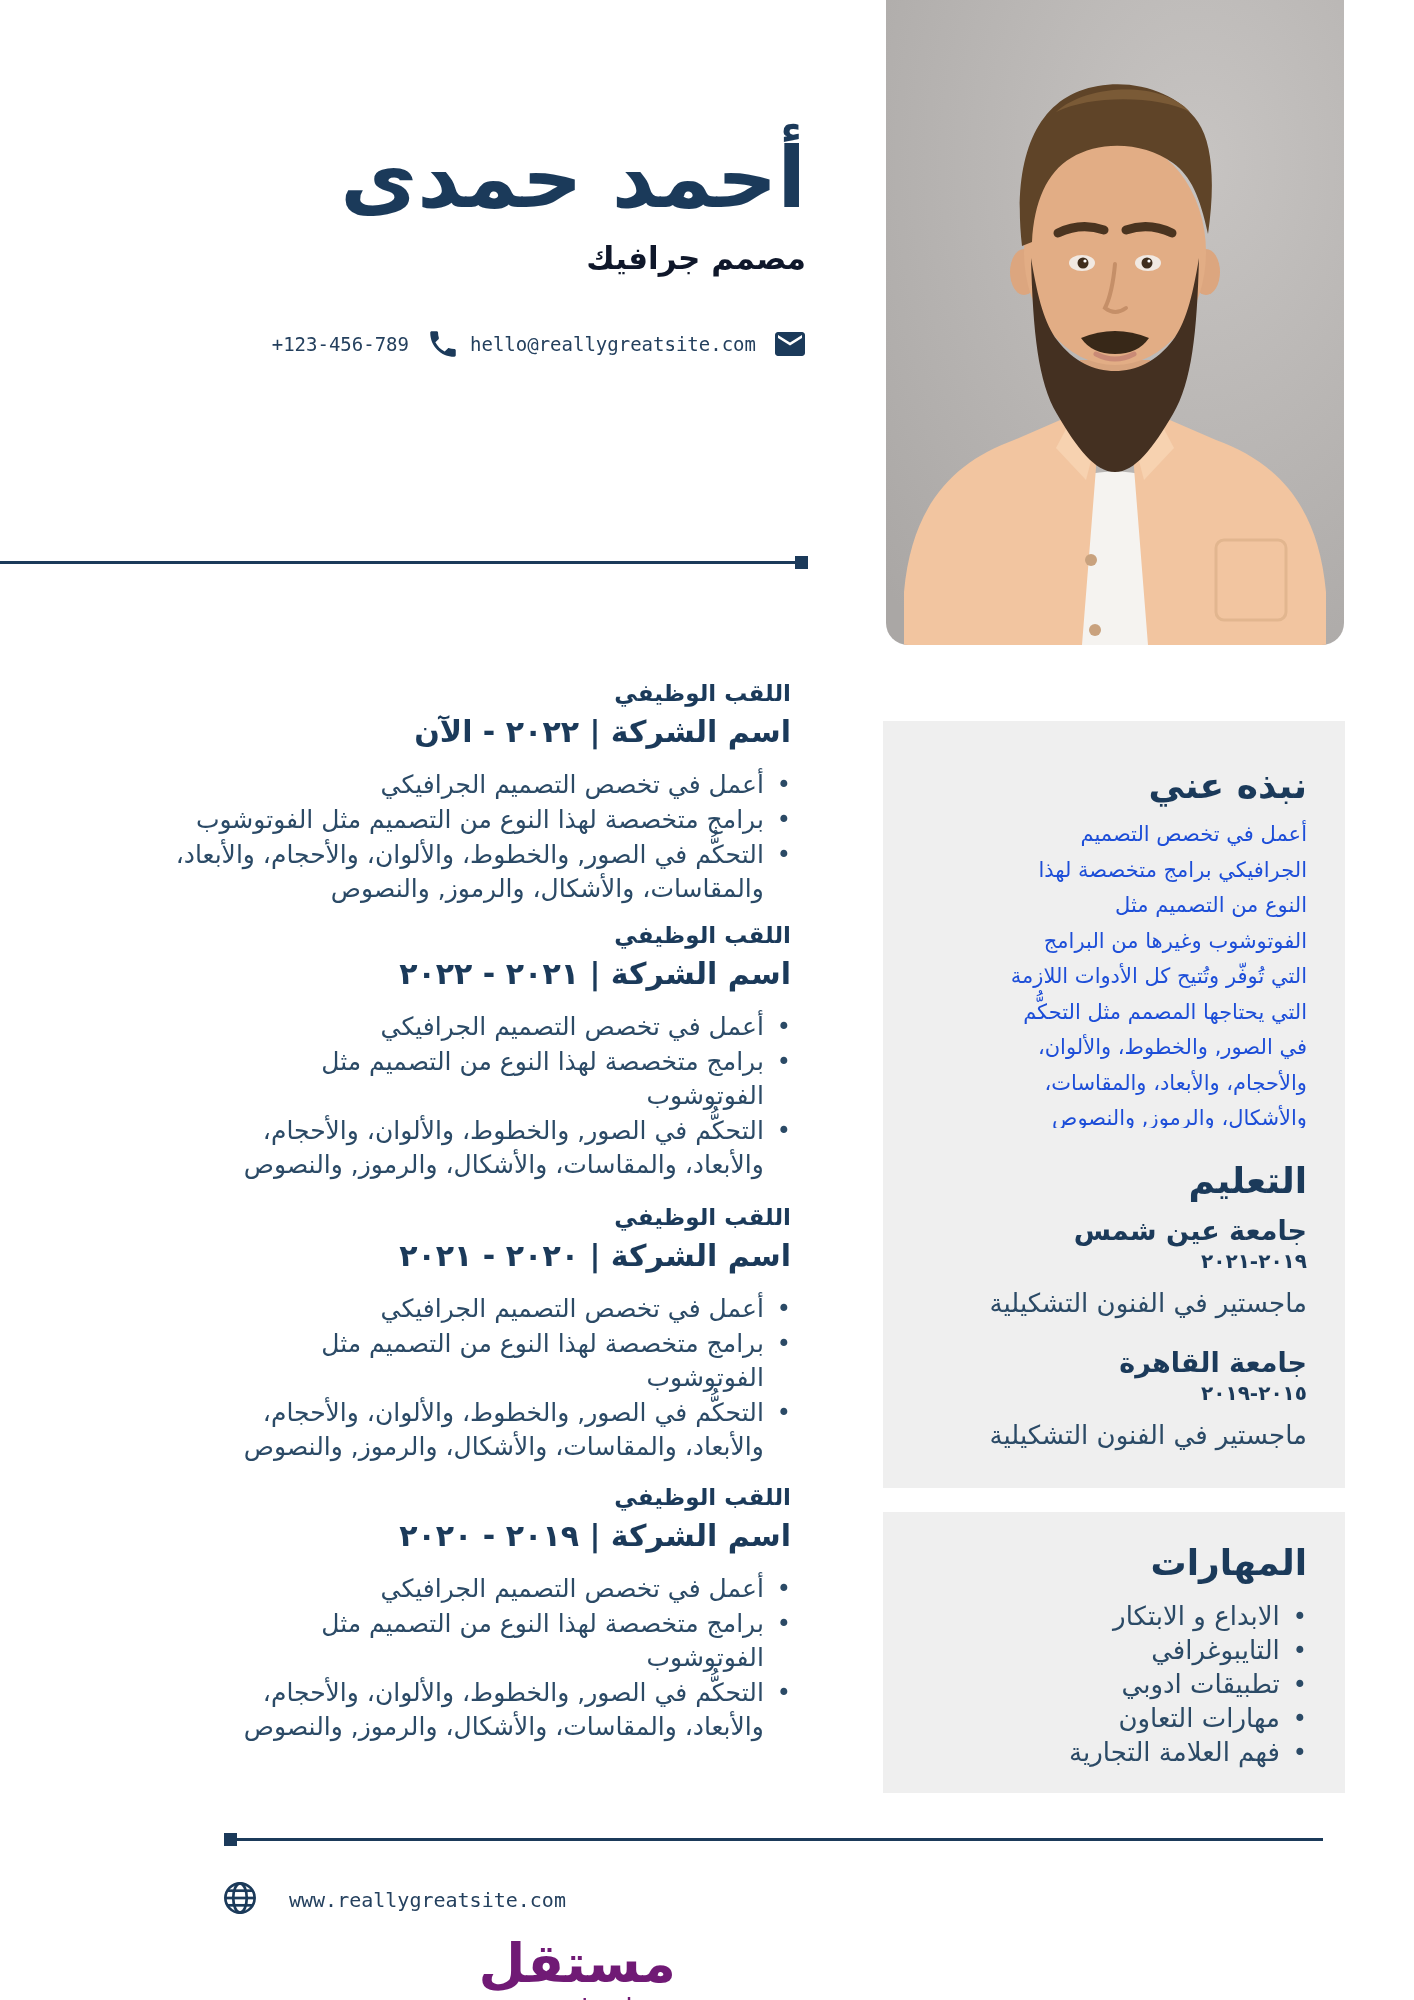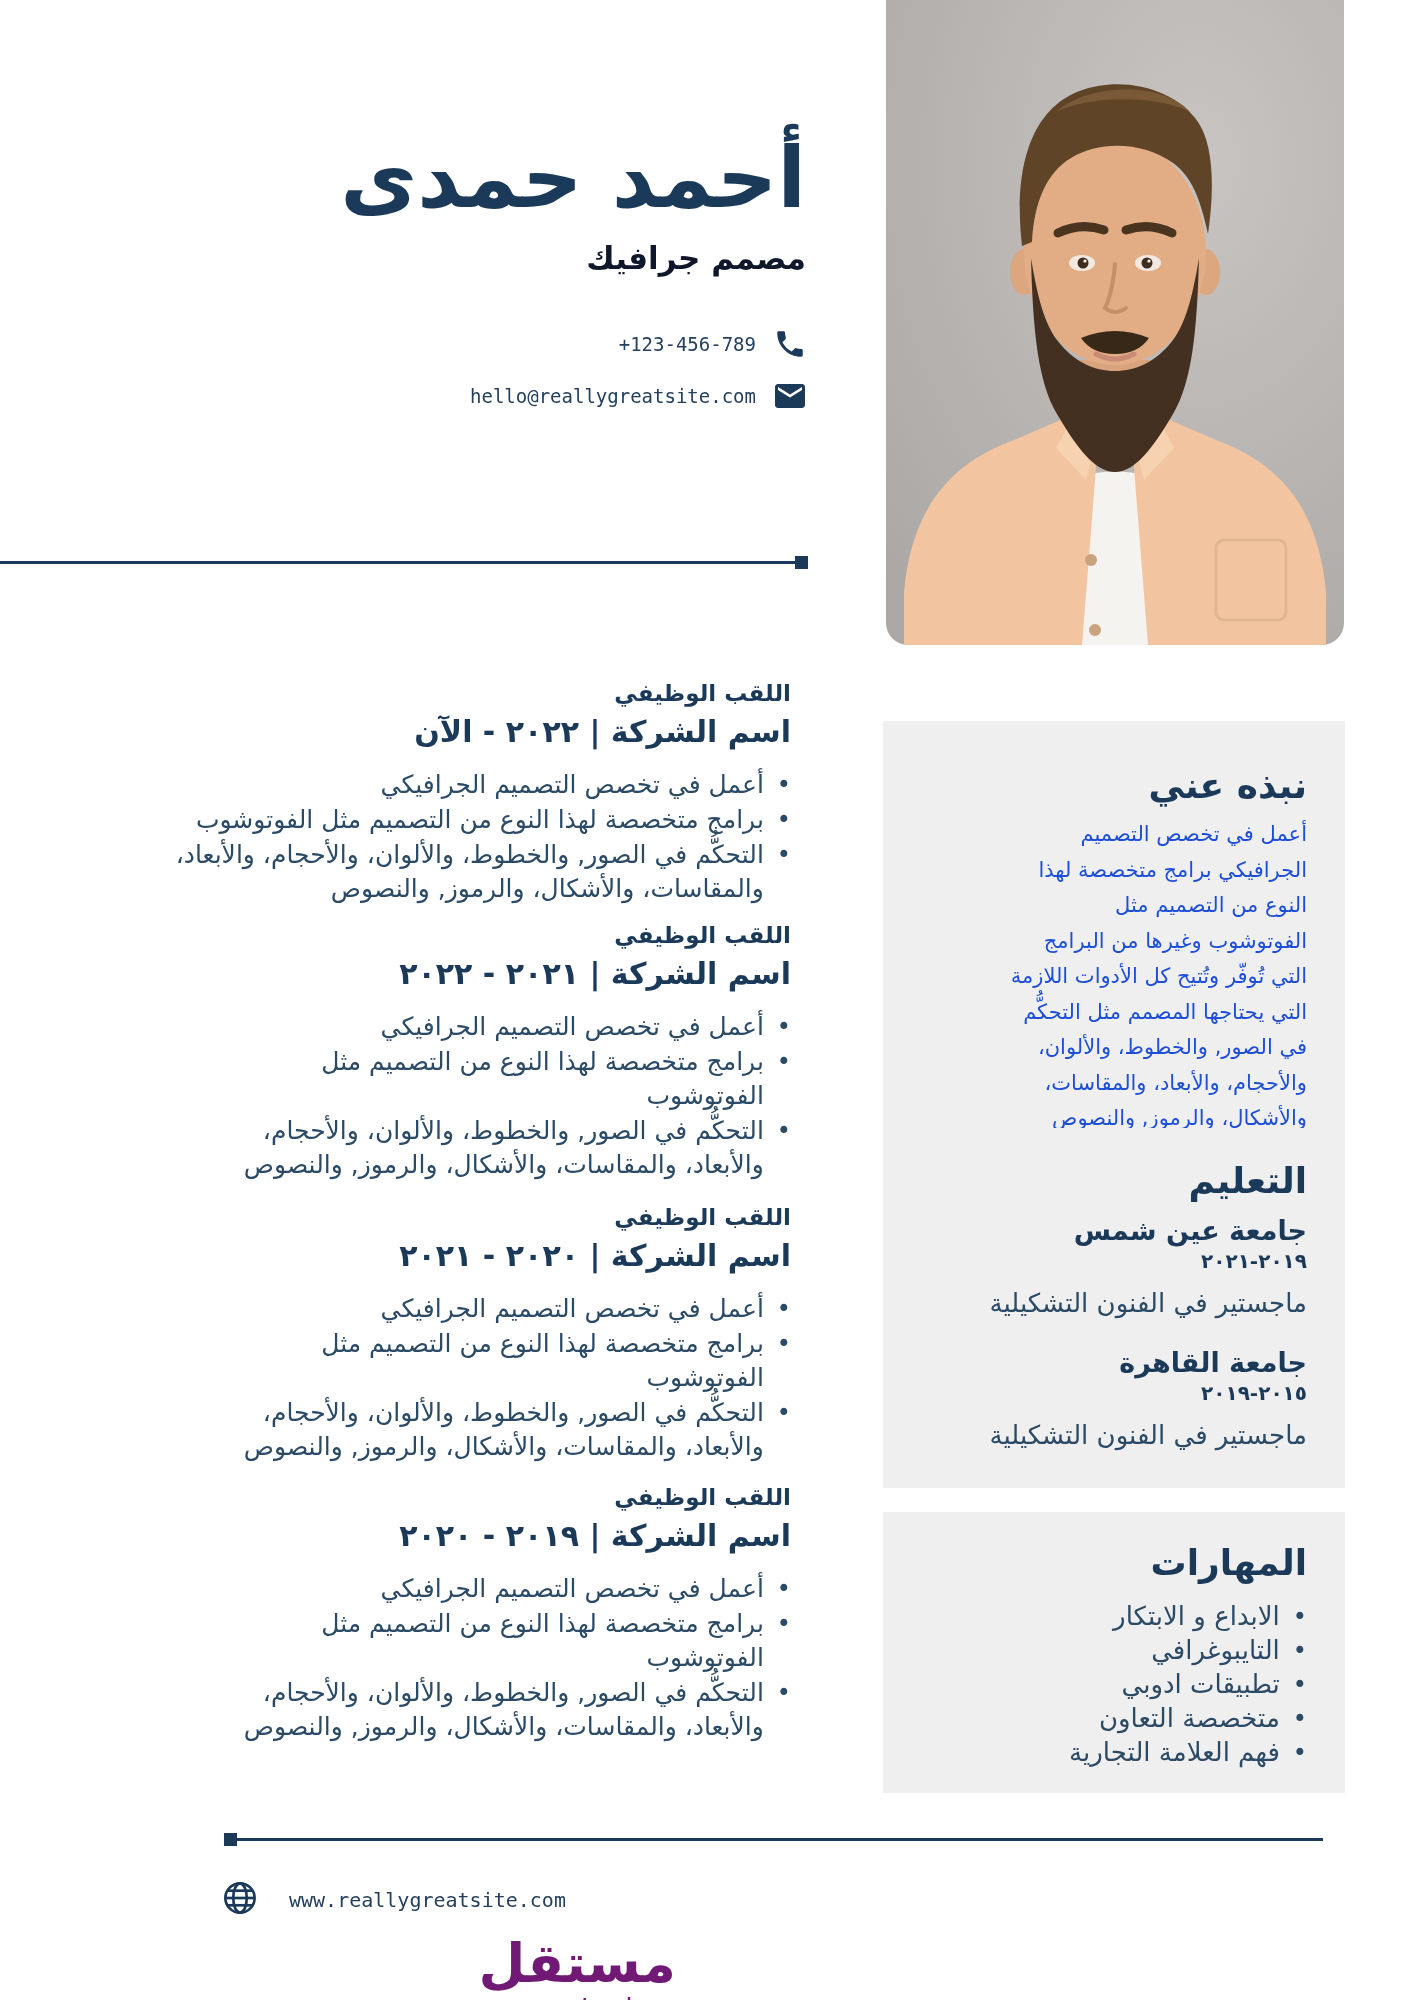--- a/index.html
+++ b/index.html
@@ -5,22 +5,22 @@
   html,body{margin:0;padding:0;background:#ffffff;}
   .page{position:relative;width:1414px;height:2000px;background:#ffffff;overflow:hidden;
         font-family:"DejaVu Sans",sans-serif;color:#1b3a5a;}
 
   
   .name{position:absolute;top:118px;right:608px;font-size:84px;font-weight:bold;
         line-height:120px;direction:rtl;white-space:nowrap;color:#1b3a5a;}
   .job-title{position:absolute;top:238px;right:608px;font-size:31px;font-weight:bold;
         line-height:40px;direction:rtl;white-space:nowrap;color:#0f172a;}
 
-  .contact{position:absolute;top:326px;right:606px;display:flex;flex-direction:column;
-        gap:16px;align-items:flex-end;}
+  .contact{position:absolute;top:326px;right:606px;display:flex;flex-direction:row;
+        gap:9px;align-items:flex-end;}
   .crow{display:flex;align-items:center;justify-content:flex-end;gap:16px;}
   .ctext{font-family:"DejaVu Sans Mono",monospace;font-size:19px;color:#24405e;
         text-align:right;line-height:24px;white-space:pre;}
   .cicon{width:36px;height:36px;flex:0 0 auto;display:flex;align-items:center;justify-content:center;}
   .cicon svg{display:block;}
 
   
   .divider-top{position:absolute;top:561px;left:0;width:797px;height:3px;background:#1b3a5a;}
   .divider-top-sq{position:absolute;top:556px;left:795px;width:13px;height:13px;background:#1b3a5a;}
   .divider-bottom{position:absolute;top:1838px;left:230px;width:1093px;height:3px;background:#1b3a5a;}
@@ -276,21 +276,21 @@
         <li class="skill-li">
           <span class="dot">•</span>
           <span class="btxt">التايبوغرافي</span>
         </li>
         <li class="skill-li">
           <span class="dot">•</span>
           <span class="btxt">تطبيقات ادوبي</span>
         </li>
         <li class="skill-li">
           <span class="dot">•</span>
-          <span class="btxt">متخصصة التعاون</span>
+          <span class="btxt">مهارات التعاون</span>
         </li>
         <li class="skill-li">
           <span class="dot">•</span>
           <span class="btxt">فهم العلامة التجارية</span>
         </li>
       </ul>
   </aside>
 
   <div class="divider-bottom"></div>
   <div class="divider-bottom-sq"></div>

